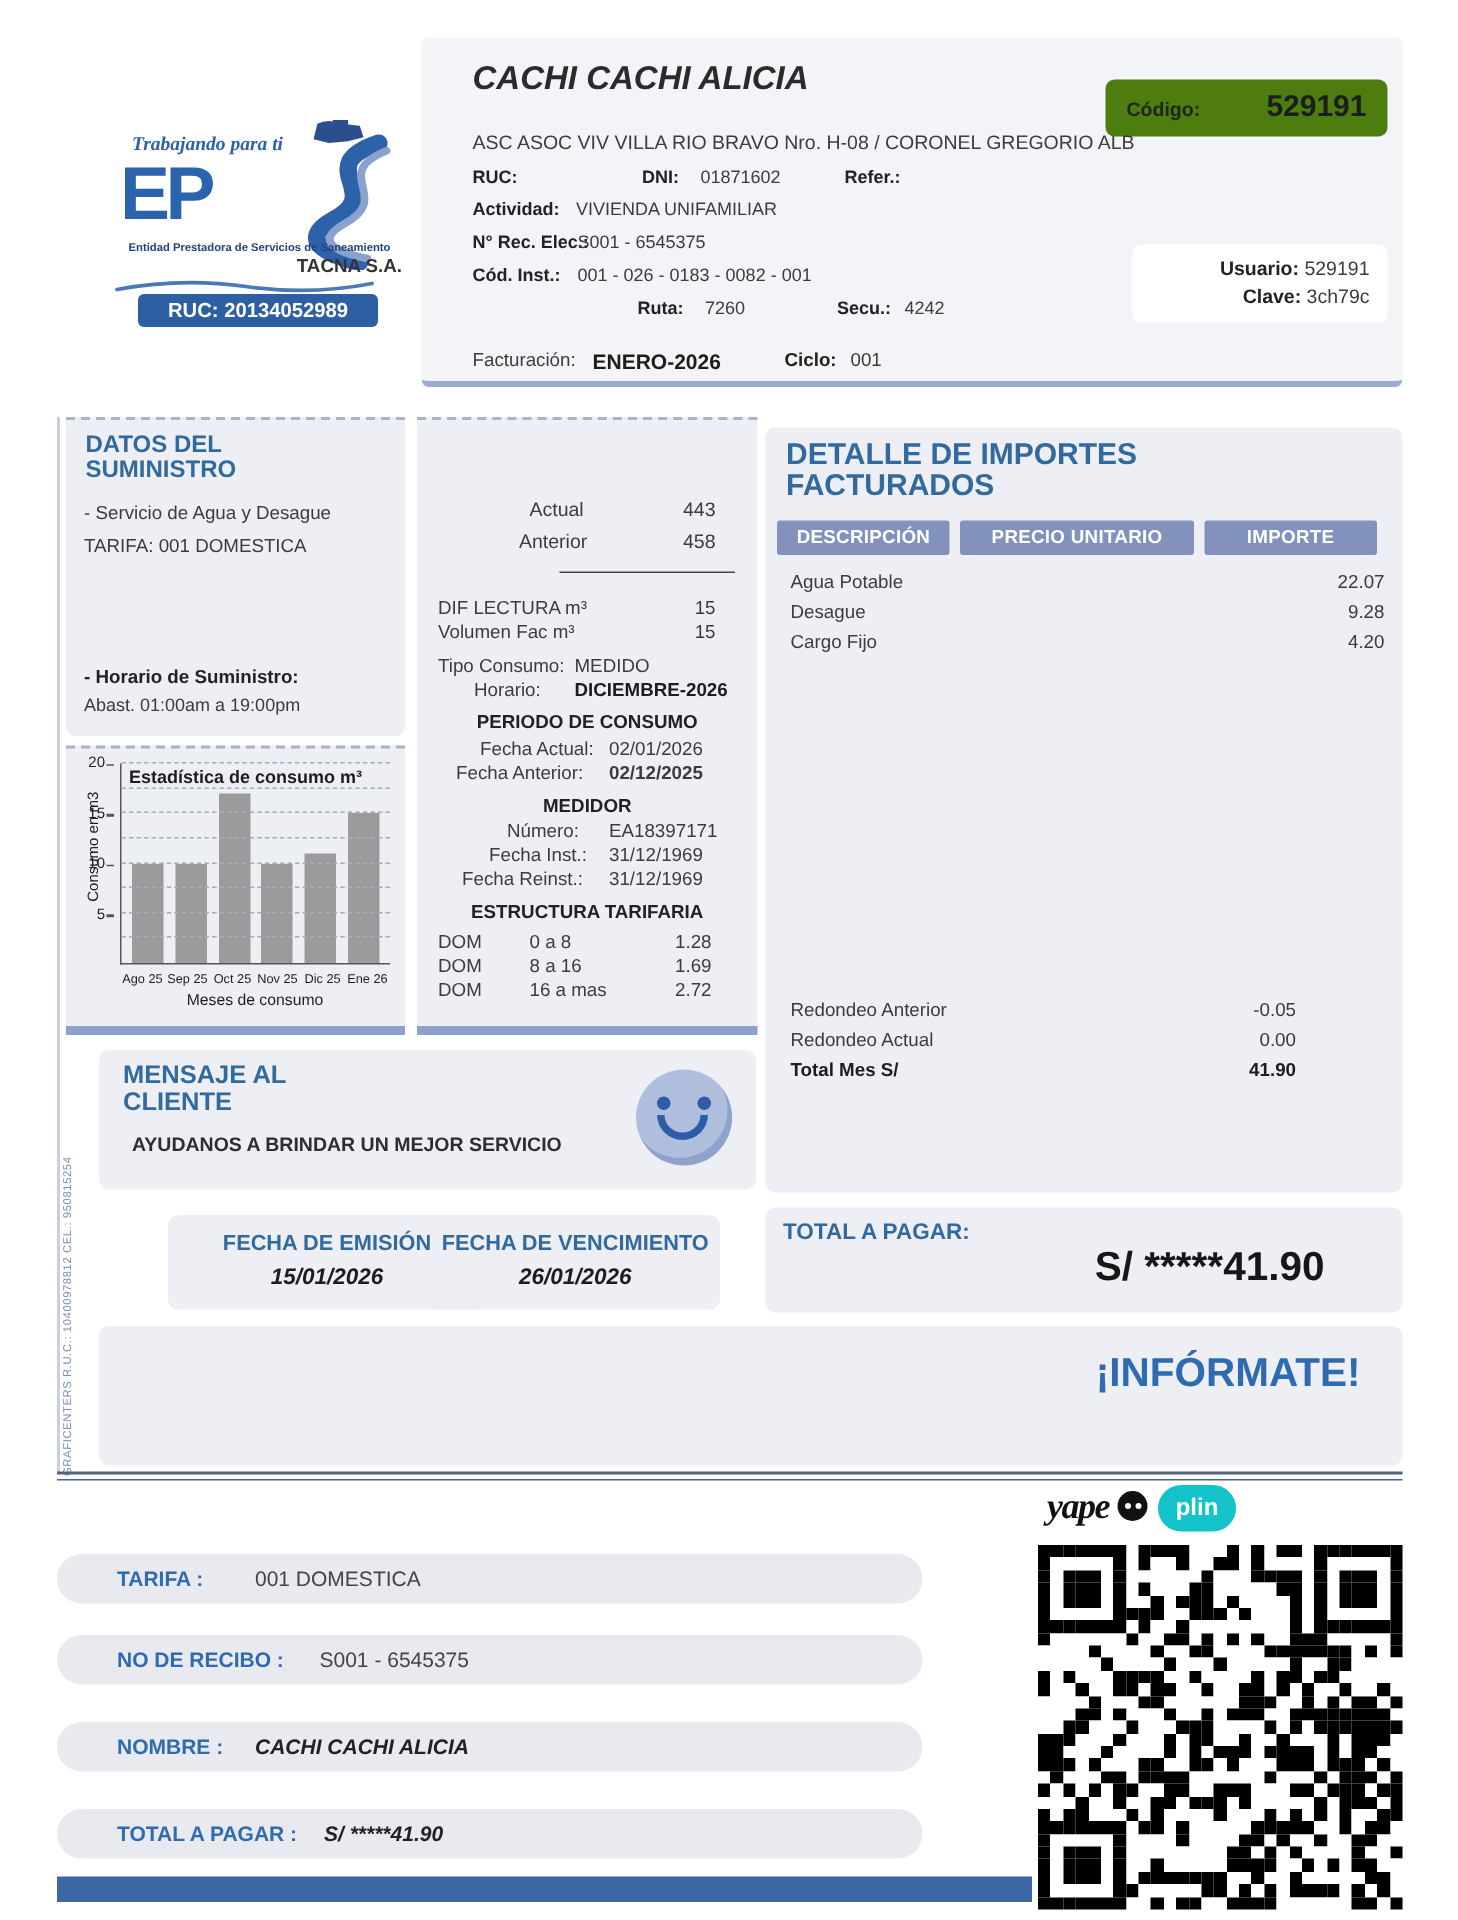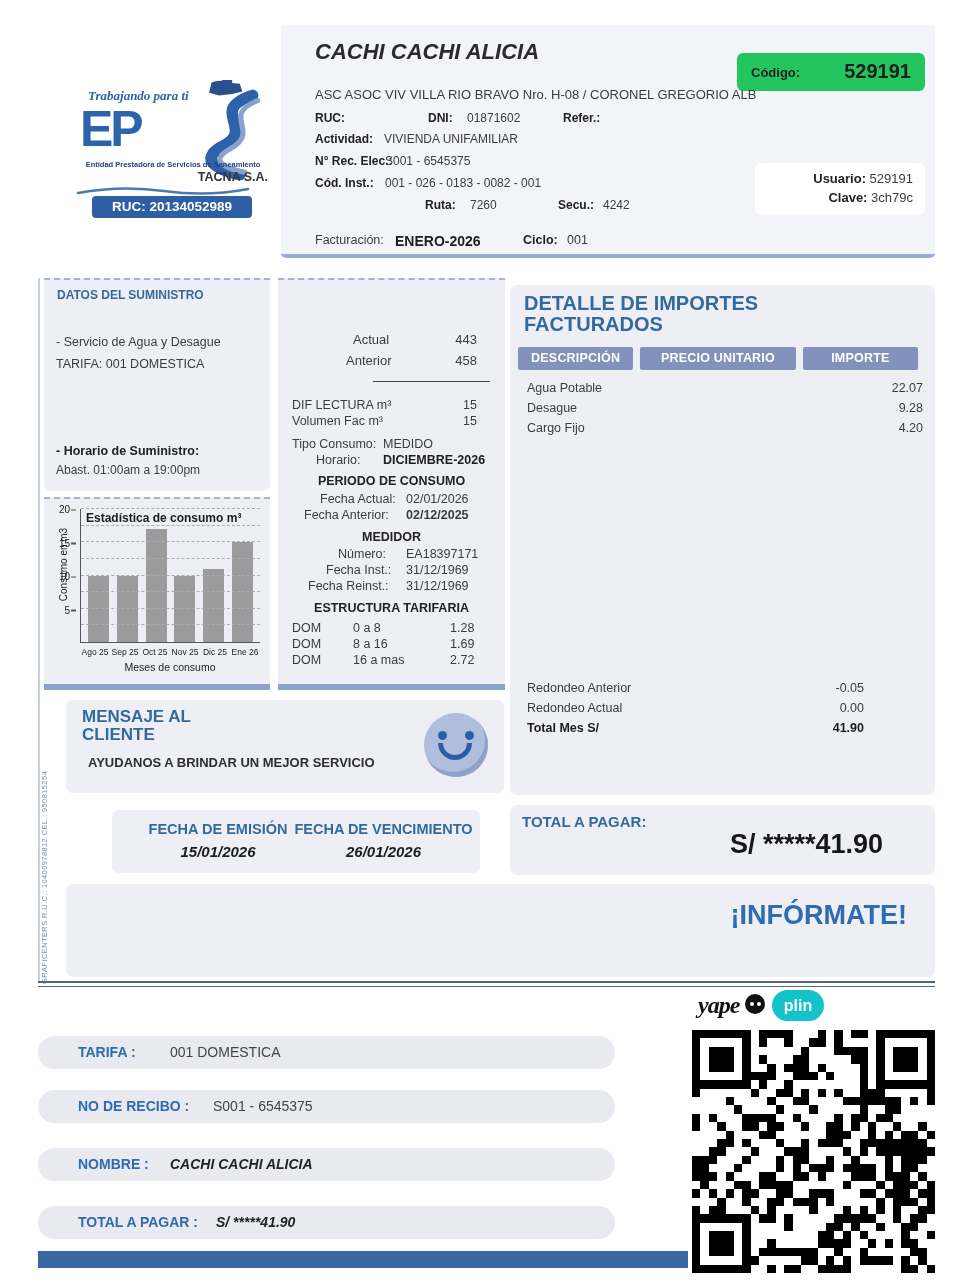--- a/index.html
+++ b/index.html
@@ -19,34 +19,34 @@
             font-size:7.5px;font-weight:bold;color:#24427c;}
   .logo-company{position:absolute;top:82px;right:6px;font-size:12.5px;font-weight:bold;color:#333;}
   .logo-wave{position:absolute;top:96px;left:4px;}
   .ruc-bar{position:absolute;top:108px;left:20px;width:160px;height:22px;background:#2e5fa3;
            border-radius:4px;color:#fff;font-weight:bold;font-size:13.5px;text-align:center;line-height:22px;}
 
   
   .header-block{left:281px;top:25px;width:654px;height:229px;background:#f3f4f8;
                 border-radius:5px;border-bottom:4px solid #9aacd0;}
   .h-name{position:absolute;left:34px;top:14px;font-size:22px;font-weight:bold;font-style:italic;color:#2b2b2b;}
-  .codigo-box{position:absolute;right:10px;top:28px;width:188px;height:38px;background:#22c55e;border-radius:6px;}
+  .codigo-box{position:absolute;right:10px;top:28px;width:188px;height:38px;background:#4d7c0f;border-radius:6px;}
   .codigo-label{position:absolute;left:14px;top:12px;font-size:13px;font-weight:bold;color:#222;}
   .codigo-val{position:absolute;right:14px;top:7px;font-size:20px;font-weight:bold;color:#1d1d1d;}
   .h-address{position:absolute;left:34px;top:62px;font-size:13px;color:#3c3c3c;}
   .h-row{position:absolute;font-size:12px;color:#3c3c3c;}
   .lbl{font-weight:bold;color:#222;}
   .user-box{position:absolute;right:10px;top:138px;width:170px;background:#fff;border-radius:6px;
             padding:7px 12px;box-sizing:border-box;text-align:right;font-size:13px;color:#3c3c3c;line-height:1.45;}
   .fact-val{font-weight:bold;font-size:14px;color:#1d1d1d;}
 
   
   .vline{left:38px;top:278px;width:2px;height:704px;background:#c6d0e0;}
   .supply-box{left:44px;top:278px;width:226px;height:211px;border-top:2px dashed #a7b4c8;border-radius:0 0 7px 7px;}
-  .supply-box .sec-title{position:absolute;left:13px;top:9px;font-size:12px;width:170px;}
+  .supply-box .sec-title{position:absolute;left:13px;top:9px;font-size:16px;width:170px;}
   .sup-item{position:absolute;left:12px;font-size:12.5px;color:#3c3c3c;}
 
   .chart-box{left:44px;top:497px;width:226px;height:185px;border-top:2px dashed #a7b4c8;
              border-bottom:6px solid #8ba3cc;border-radius:0;}
   .plot-wrap{position:absolute;left:36px;top:10px;width:180px;height:134px;}
   .plot-area{position:absolute;inset:0;border-left:1.5px solid #555;border-bottom:1.5px solid #555;}
   .gridline{position:absolute;left:0;right:0;border-top:1px dashed #a3adbd;}
   .bars{position:absolute;inset:0;display:flex;align-items:flex-end;justify-content:space-around;padding:0 3px;}
   .bar{width:21px;background:#9b9b9b;}
   .chart-title{position:absolute;left:42px;top:12px;font-size:12px;font-weight:bold;color:#1d1d1d;white-space:nowrap;}
@@ -72,21 +72,21 @@
   .charges-box{left:510px;top:285px;width:425px;height:510px;}
   .charges-box .sec-title{position:absolute;left:14px;top:8px;font-size:20px;width:340px;}
   .chips{position:absolute;left:8px;top:62px;width:400px;display:flex;gap:7px;}
   .chip{flex:1;height:23px;background:#8392bd;color:#fff;font-weight:bold;font-size:12.5px;
         text-align:center;line-height:23px;border-radius:2px;letter-spacing:.2px;}
   .chip:nth-child(2){flex:1.35;}
   #charges-rows{position:absolute;left:0;top:96px;width:425px;}
   .charge-row{position:relative;height:20px;font-size:12.5px;color:#3c3c3c;}
   .cdesc{position:absolute;left:17px;}
   .cimp{position:absolute;right:12px;}
-  .bt-row{position:absolute;left:0;width:366px;height:20px;font-size:12.5px;color:#3c3c3c;margin-top:15px;}
+  .bt-row{position:absolute;left:0;width:366px;height:20px;font-size:12.5px;color:#3c3c3c;}
   .bt-row .l{position:absolute;left:17px;}
   .bt-row .v{position:absolute;right:12px;}
   .bt-row.bold .l,.bt-row.bold .v{font-weight:bold;color:#1d1d1d;}
 
   
   .msg-box{left:66px;top:700px;width:438px;height:93px;}
   .msg-box .sec-title{position:absolute;left:16px;top:8px;font-size:17px;width:140px;}
   .msg-body{position:absolute;left:22px;top:55px;font-size:13px;font-weight:bold;color:#2e2e2e;}
   .smiley{position:absolute;right:16px;top:13px;width:64px;height:64px;border-radius:50%;
           background:#b0bedd;box-shadow:inset -3px -5px 0 #8ea2cb;}

